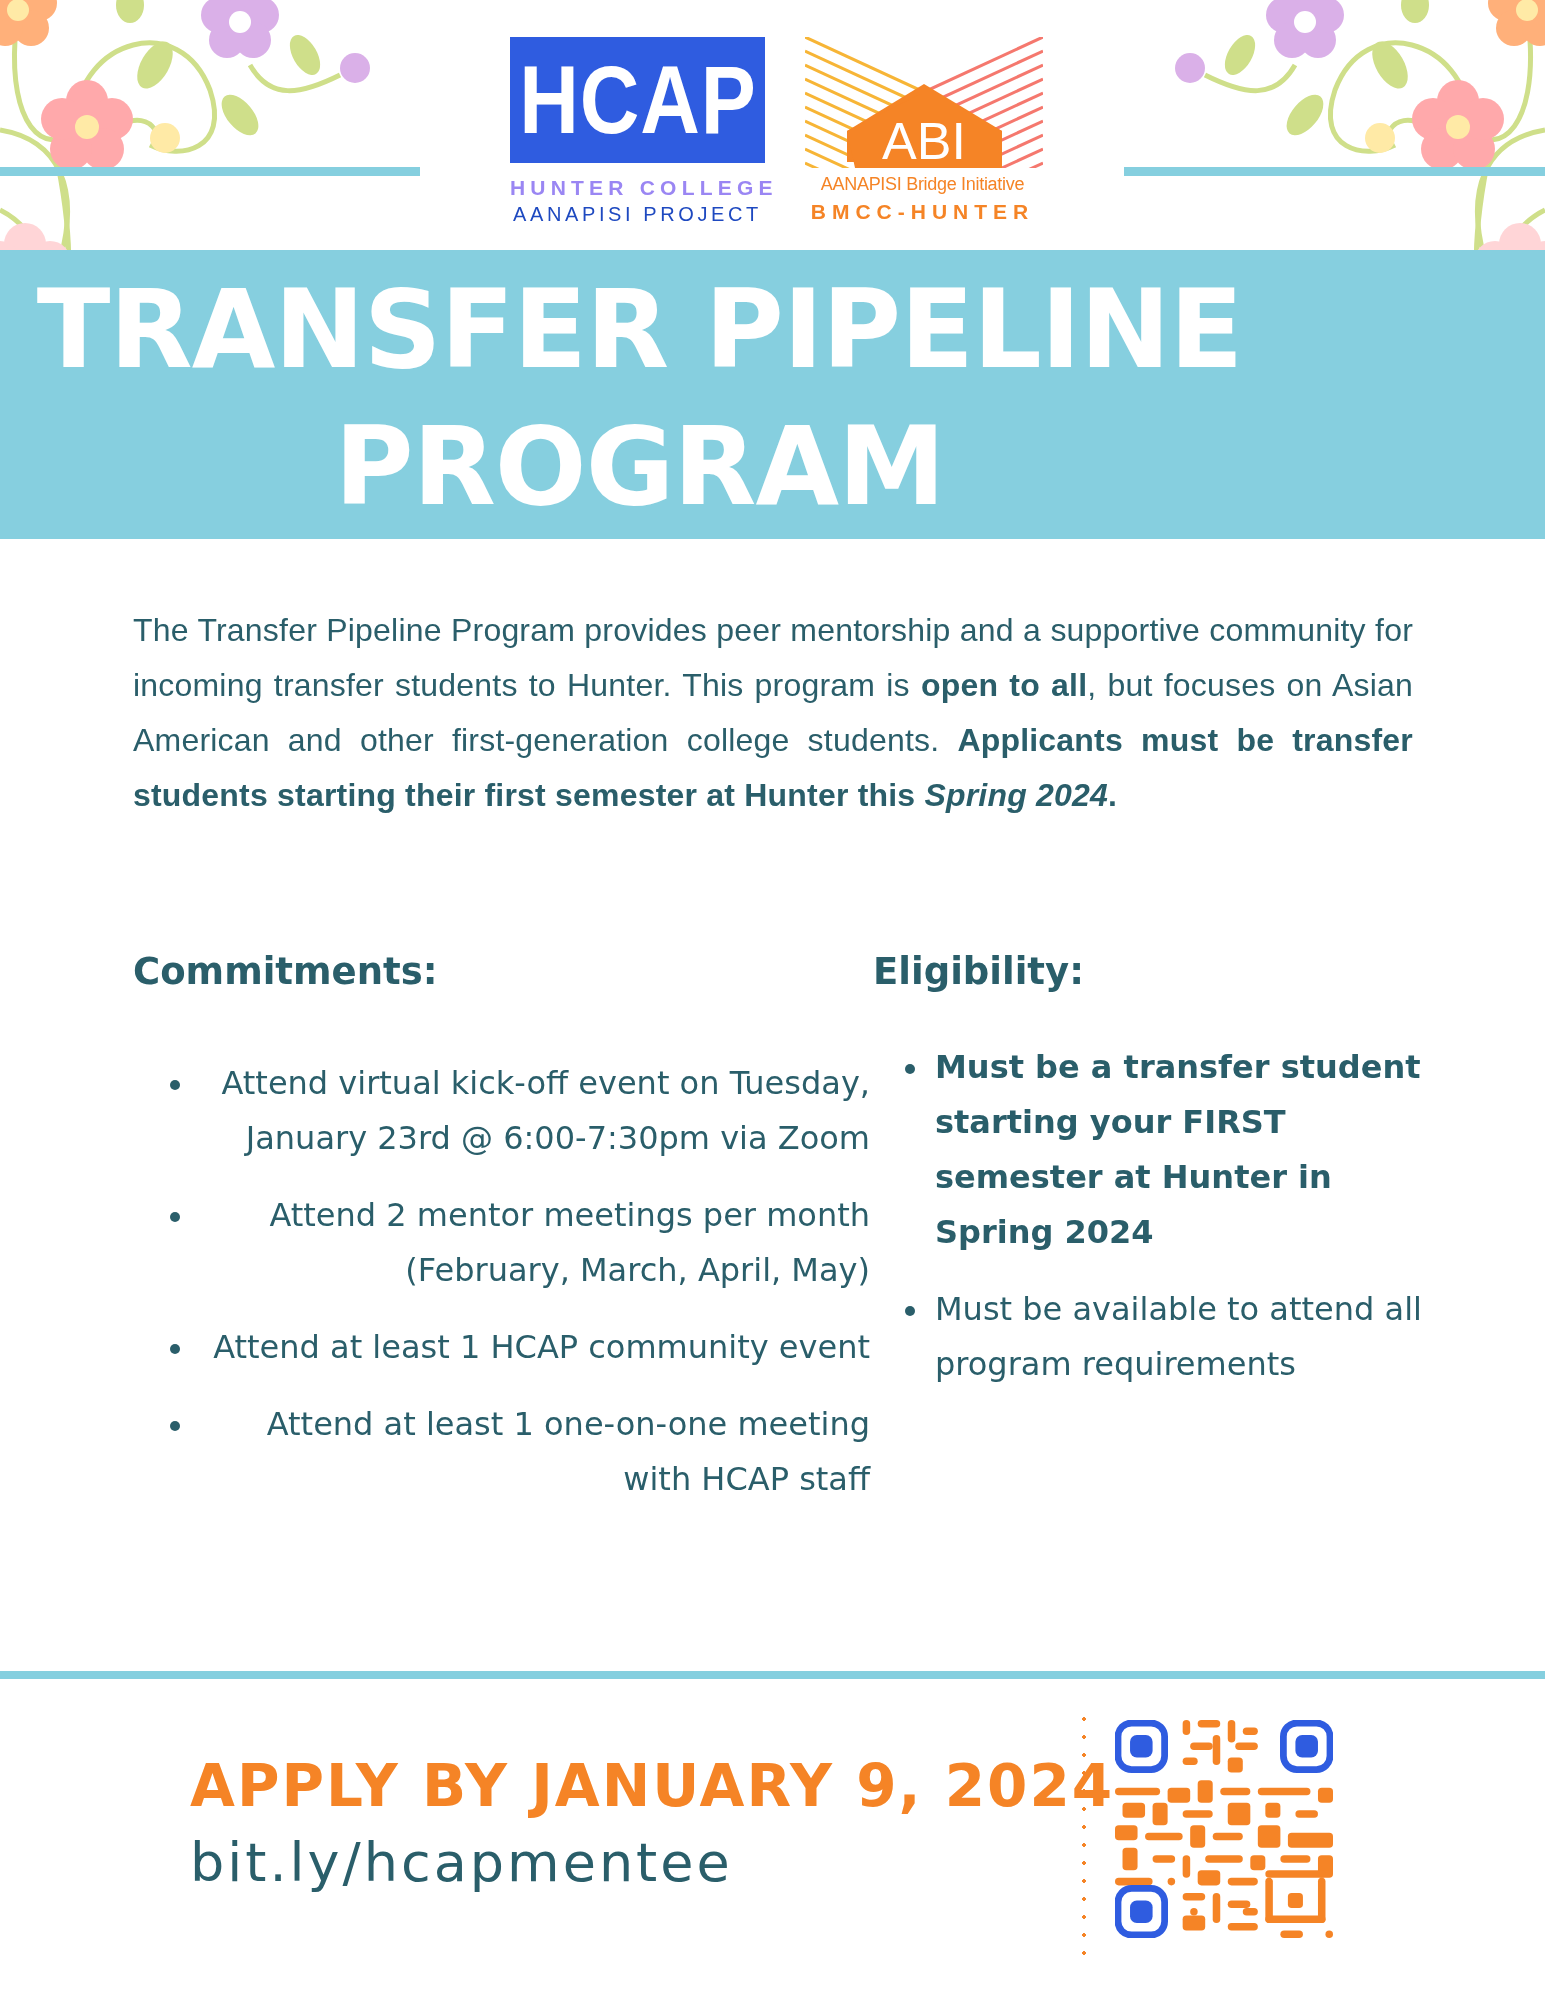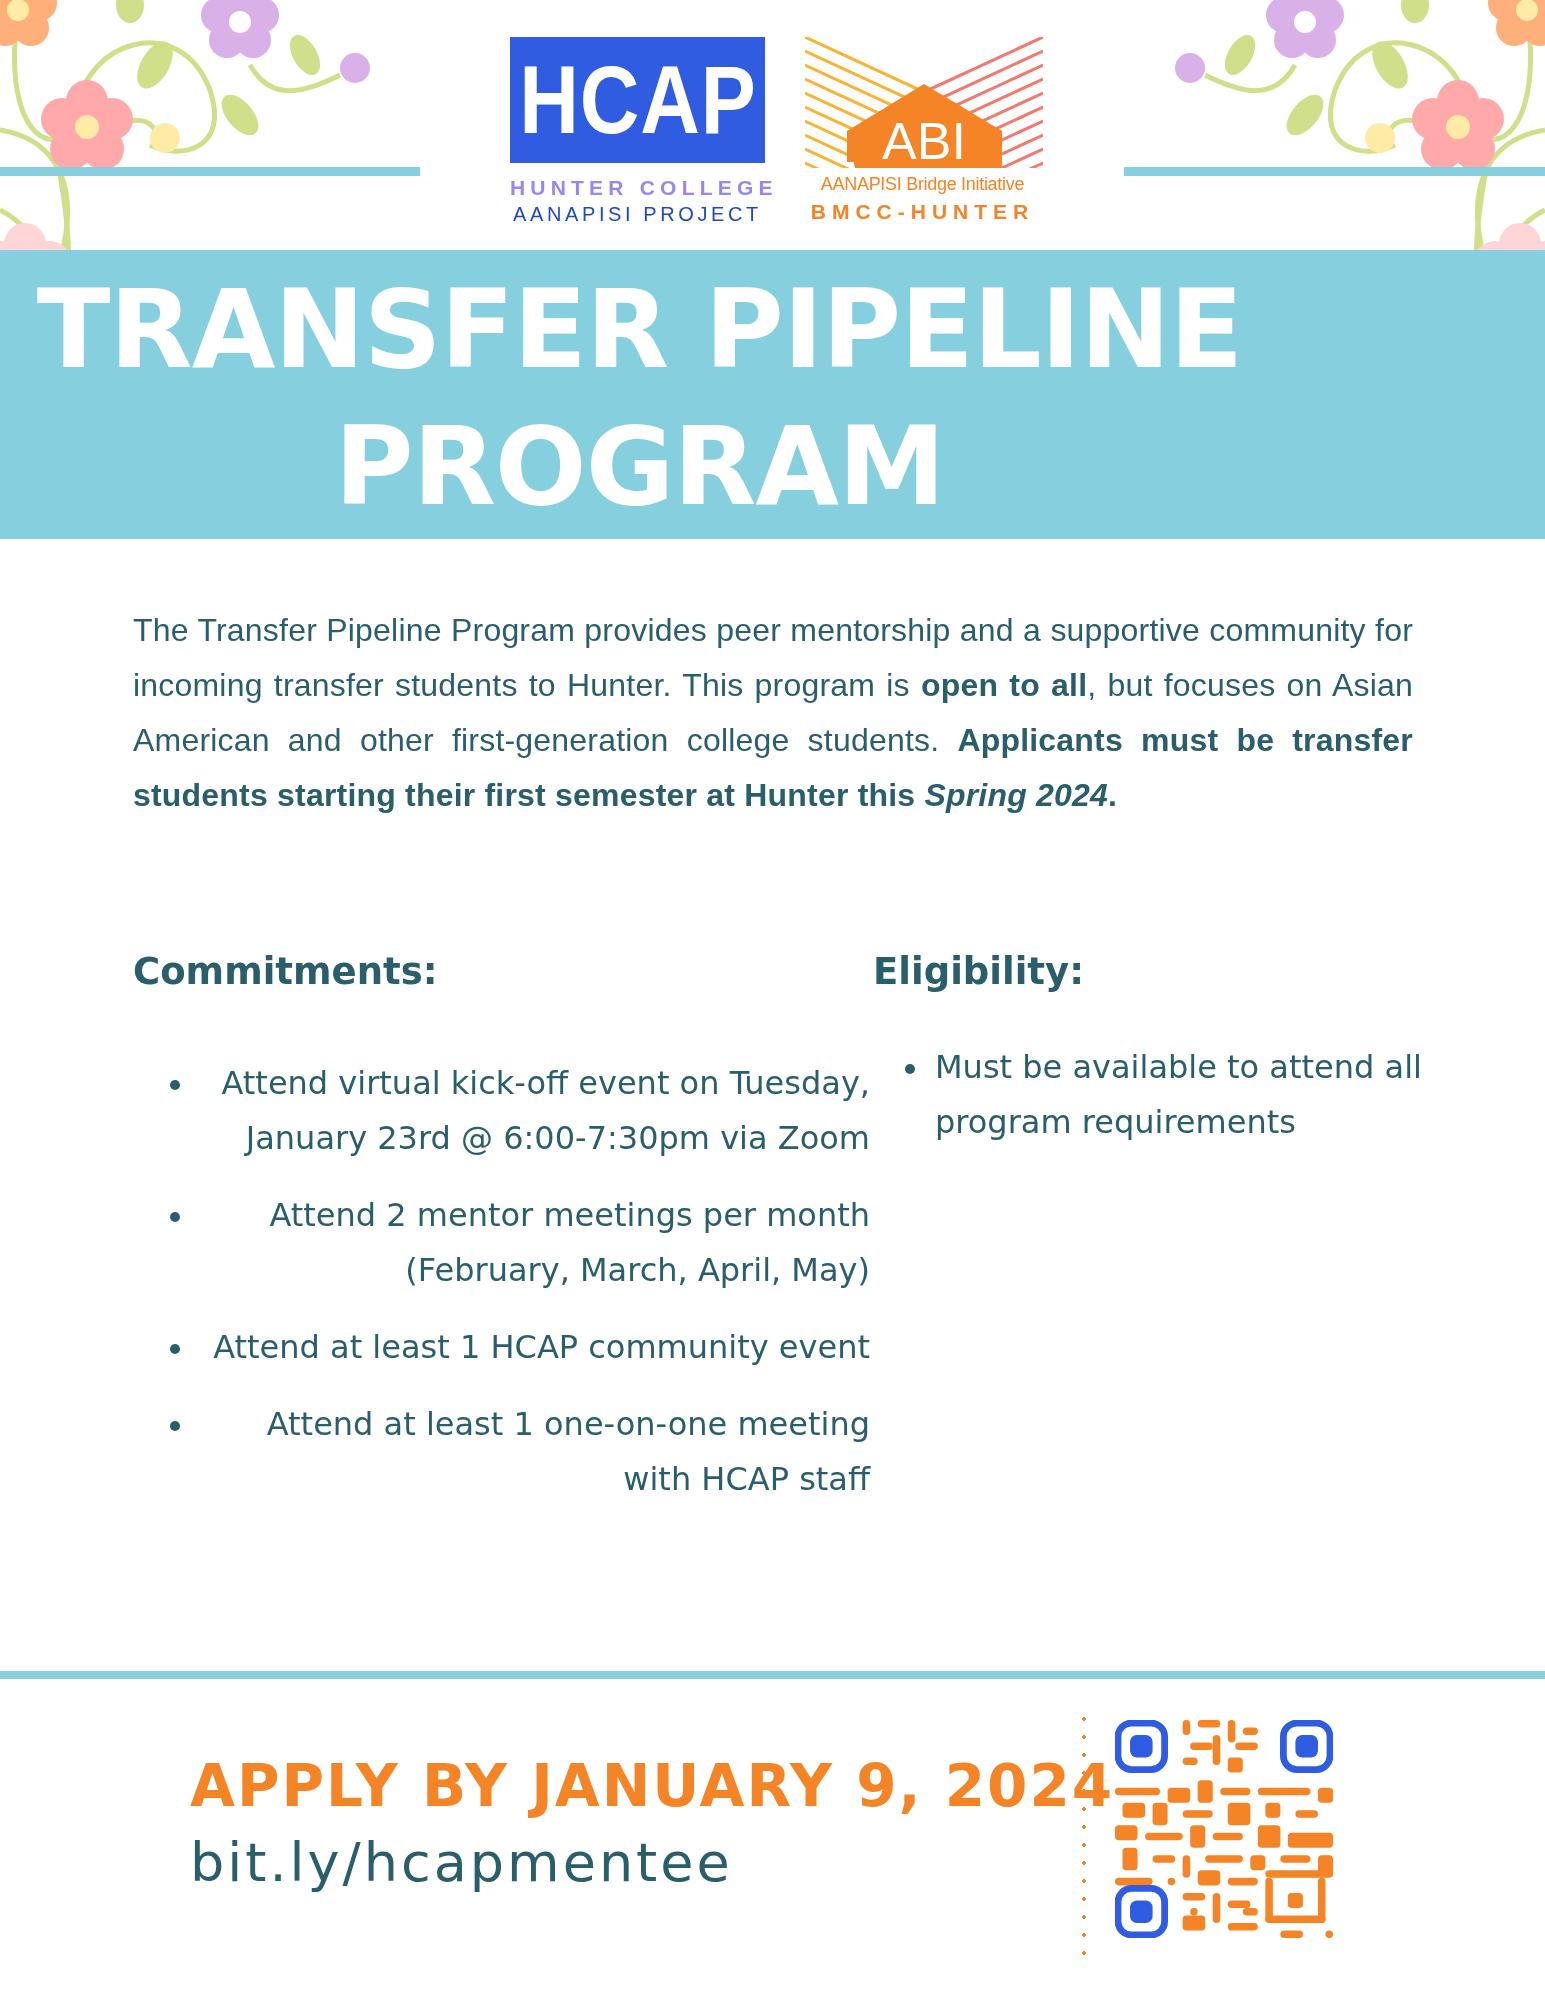--- a/index.html
+++ b/index.html
@@ -248,20 +248,21 @@
 <h2 class="section-head commit-head">Commitments:</h2>
 <ul class="bullets commit-list">
   <li>Attend virtual kick-off event on Tuesday, January 23rd @ 6:00-7:30pm via Zoom</li>
   <li>Attend 2 mentor meetings per month (February, March, April, May)</li>
   <li>Attend at least 1 HCAP community event</li>
   <li>Attend at least 1 one-on-one meeting with HCAP staff</li>
 </ul>
 
 <h2 class="section-head elig-head">Eligibility:</h2>
 <ul class="bullets elig-list">
+  <li class="strong">Must be a transfer student starting your FIRST semester at Hunter in Spring 2024</li>
   <li>Must be available to attend all program requirements</li>
 </ul>
 
 <div class="bottom-line"></div>
 <div class="apply">APPLY BY JANUARY 9, 2024</div>
 <a class="url">bit.ly/hcapmentee</a>
 <div class="dots"></div>
 
 <svg class="qr" viewBox="0 0 29 29">
   <g fill="#f58426">

